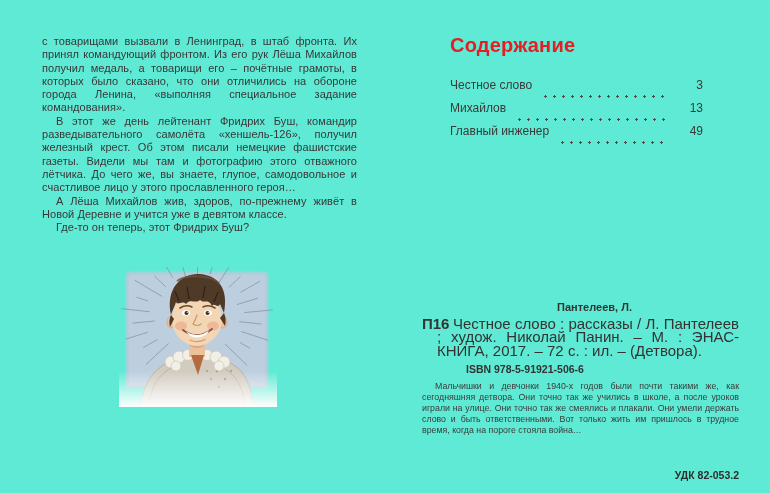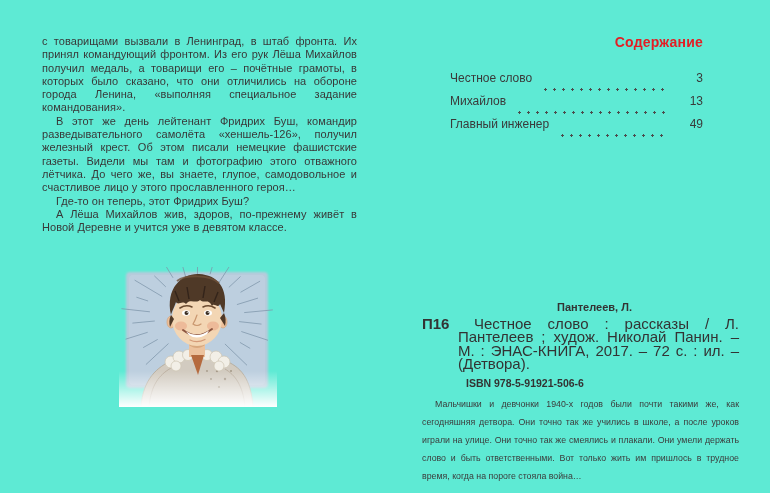--- a/index.html
+++ b/index.html
@@ -23,63 +23,63 @@
   .illus{
     position:absolute;left:119px;top:267px;width:158px;height:140px;
   }
   .illus svg{display:block;}
 
   
   .toc{
     position:absolute;left:450px;top:34px;width:253px;color:#3a3a3a;
   }
   .toc-title{
-    text-align:right;font-size:14px;font-weight:bold;
+    text-align:left;font-size:20px;font-weight:bold;
     color:#e31e24;letter-spacing:0.2px;margin-bottom:21px;
   }
   .toc-row{
     display:flex;align-items:baseline;height:23px;font-size:12px;
   }
   .toc-label{white-space:nowrap;}
   .dots{
     flex:1;align-self:stretch;margin:0 10px 3px 9px;
     background:radial-gradient(circle, #4c4c4c 1px, rgba(0,0,0,0) 1.35px) left bottom / 9px 3px repeat-x;
   }
   .toc-num{width:24px;text-align:right;white-space:nowrap;}
 
   
   .imprint{
     position:absolute;left:422px;top:301px;width:317px;color:#333333;
   }
   .imprint .author{font-weight:bold;font-size:11px;line-height:13.5px;margin-left:28px;text-align:center;}
   .bib{position:relative;font-size:15px;line-height:13.5px;margin-top:2px;}
   .bib .code{position:absolute;left:0;top:0;font-weight:bold;}
-  .bib .bib-text{margin-left:36px;text-indent:16px;text-align:justify;}
+  .bib .bib-text{margin-left:15px;text-indent:16px;text-align:justify;}
   .isbn{font-weight:bold;font-size:10.5px;margin:6px 0 0 44px;}
   .annotation{
-    margin-top:6px;font-size:8.8px;line-height:18px;
+    margin-top:6px;font-size:8.8px;line-height:11px;
     text-align:justify;color:#3b3b3b;
   }
   .annotation p{margin:0;text-indent:13px;}
   .audience{margin-top:0;}
   .codes{
     margin-top:6px;text-align:right;font-weight:bold;
     font-size:10.5px;line-height:13.5px;white-space:pre;color:#2d2d2d;
   }
 </style>
 </head>
 <body>
 
 <div class="spread">
 
   <div class="story">
     <p>с товарищами вызвали в Ленинград, в штаб фронта. Их принял командующий фронтом. Из его рук Лёша Михайлов получил медаль, а товарищи его – почётные грамоты, в которых было сказано, что они отличились на обороне города Ленина, «выполняя специальное задание командования».</p>
     <p class="indent">В этот же день лейтенант Фридрих Буш, командир разведывательного самолёта «хеншель-126», получил железный крест. Об этом писали немецкие фашистские газеты. Видели мы там и фотографию этого отважного лётчика. До чего же, вы знаете, глупое, самодовольное и счастливое лицо у этого прославленного героя…</p>
+    <p class="indent">А Лёша Михайлов жив, здоров, по-прежнему живёт в Новой Деревне и учится уже в девятом классе.</p>
     <p class="indent">Где-то он теперь, этот Фридрих Буш?</p>
-    <p class="indent">А Лёша Михайлов жив, здоров, по-прежнему живёт в Новой Деревне и учится уже в девятом классе.</p>
   </div>
 
   <div class="illus">
     <svg width="158" height="140" viewBox="0 0 158 140" xmlns="http://www.w3.org/2000/svg">
       <defs>
         <linearGradient id="fadeBottom" x1="0" y1="0" x2="0" y2="1">
           <stop offset="0" stop-color="#ffffff" stop-opacity="0"></stop>
           <stop offset="1" stop-color="#ffffff" stop-opacity="1"></stop>
         </linearGradient>
         <filter id="soft" x="-10%" y="-10%" width="120%" height="120%">

